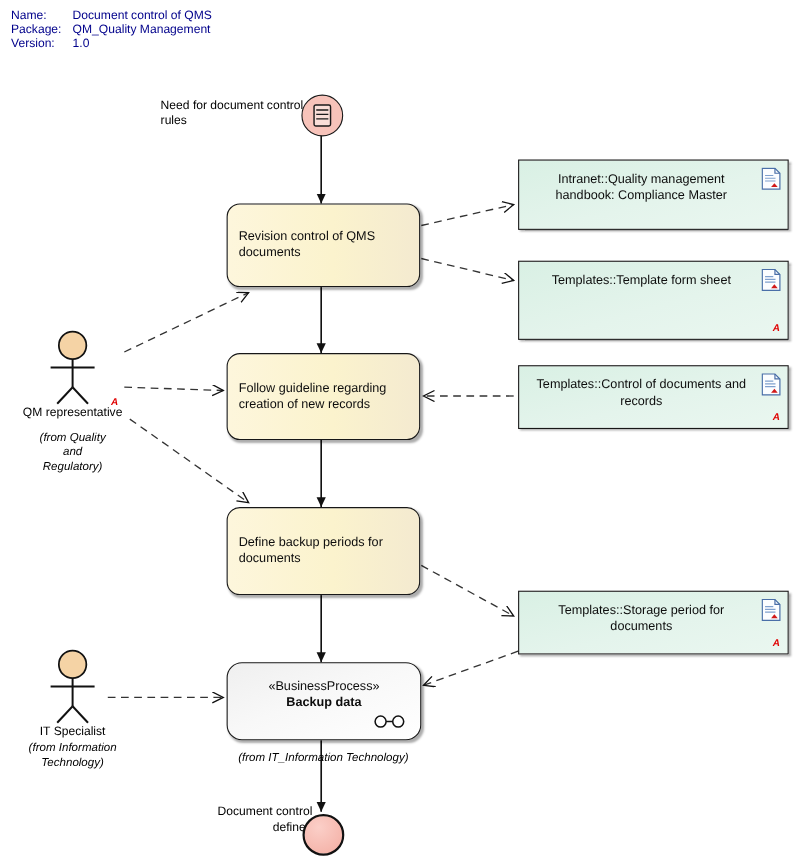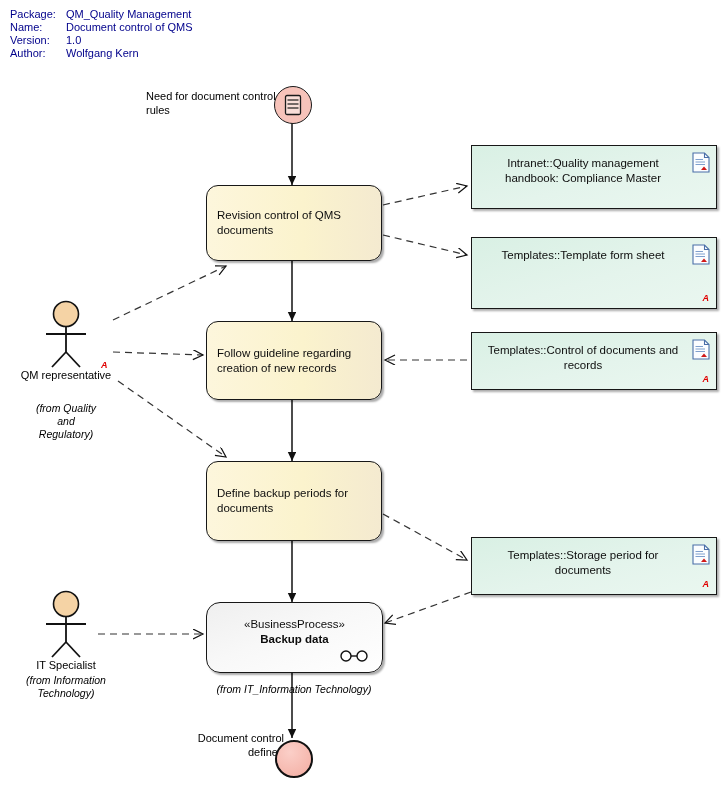--- a/index.html
+++ b/index.html
@@ -65,34 +65,30 @@
         background:radial-gradient(circle at 38% 30%,#fbcfc8 0%,#f5b5ab 75%,#eda79c 100%);
         border:2.6px solid #111;}
 </style>
 </head>
 <body>
 
 <div id="meta">
   <table>
     <tbody>
         <tr>
+      <td class="k">Name:</td>
+      <td class="v">Document control of QMS</td>
+    </tr>
+    <tr>
       <td class="k">Package:</td>
       <td class="v">QM_Quality Management</td>
     </tr>
     <tr>
-      <td class="k">Name:</td>
-      <td class="v">Document control of QMS</td>
-    </tr>
-    <tr>
       <td class="k">Version:</td>
       <td class="v">1.0</td>
-    </tr>
-    <tr>
-      <td class="k">Author:</td>
-      <td class="v">Wolfgang Kern</td>
     </tr>
   </tbody>
     </table>
 </div>
 
 <svg id="wires">
   <defs>
     <marker id="solidArrow" markerWidth="12" markerHeight="12" refX="9" refY="4.2" orient="auto" markerUnits="userSpaceOnUse">
       <path d="M0,0 L9,4.2 L0,8.4 z" fill="#111"></path>
     </marker>
@@ -215,21 +211,21 @@
 <div class="actor" style="left:6px;top:300px;">
   <svg width="60" height="68" viewBox="0 0 60 68">
     <circle cx="30" cy="14" r="12.5" fill="#f5d3a5" stroke="#111" stroke-width="1.6"></circle>
     <line x1="30" y1="26.5" x2="30" y2="52" stroke="#111" stroke-width="1.8"></line>
     <line x1="10" y1="34" x2="50" y2="34" stroke="#111" stroke-width="1.8"></line>
     <line x1="30" y1="52" x2="16" y2="67" stroke="#111" stroke-width="1.8"></line>
     <line x1="30" y1="52" x2="44" y2="67" stroke="#111" stroke-width="1.8"></line>
   </svg>
   <div class="nm">QM representative</div>
   <span class="amark" style="left:95px;top:60px;">A</span>
-  <div class="from" style="width:66px;margin:21px auto 0;">(from Quality and Regulatory)</div>
+  <div class="from" style="width:66px;margin:11px auto 0;">(from Quality and Regulatory)</div>
 </div>
 
 <div class="actor" style="left:6px;top:590px;">
   <svg width="60" height="68" viewBox="0 0 60 68">
     <circle cx="30" cy="14" r="12.5" fill="#f5d3a5" stroke="#111" stroke-width="1.6"></circle>
     <line x1="30" y1="26.5" x2="30" y2="52" stroke="#111" stroke-width="1.8"></line>
     <line x1="10" y1="34" x2="50" y2="34" stroke="#111" stroke-width="1.8"></line>
     <line x1="30" y1="52" x2="16" y2="67" stroke="#111" stroke-width="1.8"></line>
     <line x1="30" y1="52" x2="44" y2="67" stroke="#111" stroke-width="1.8"></line>
   </svg>

